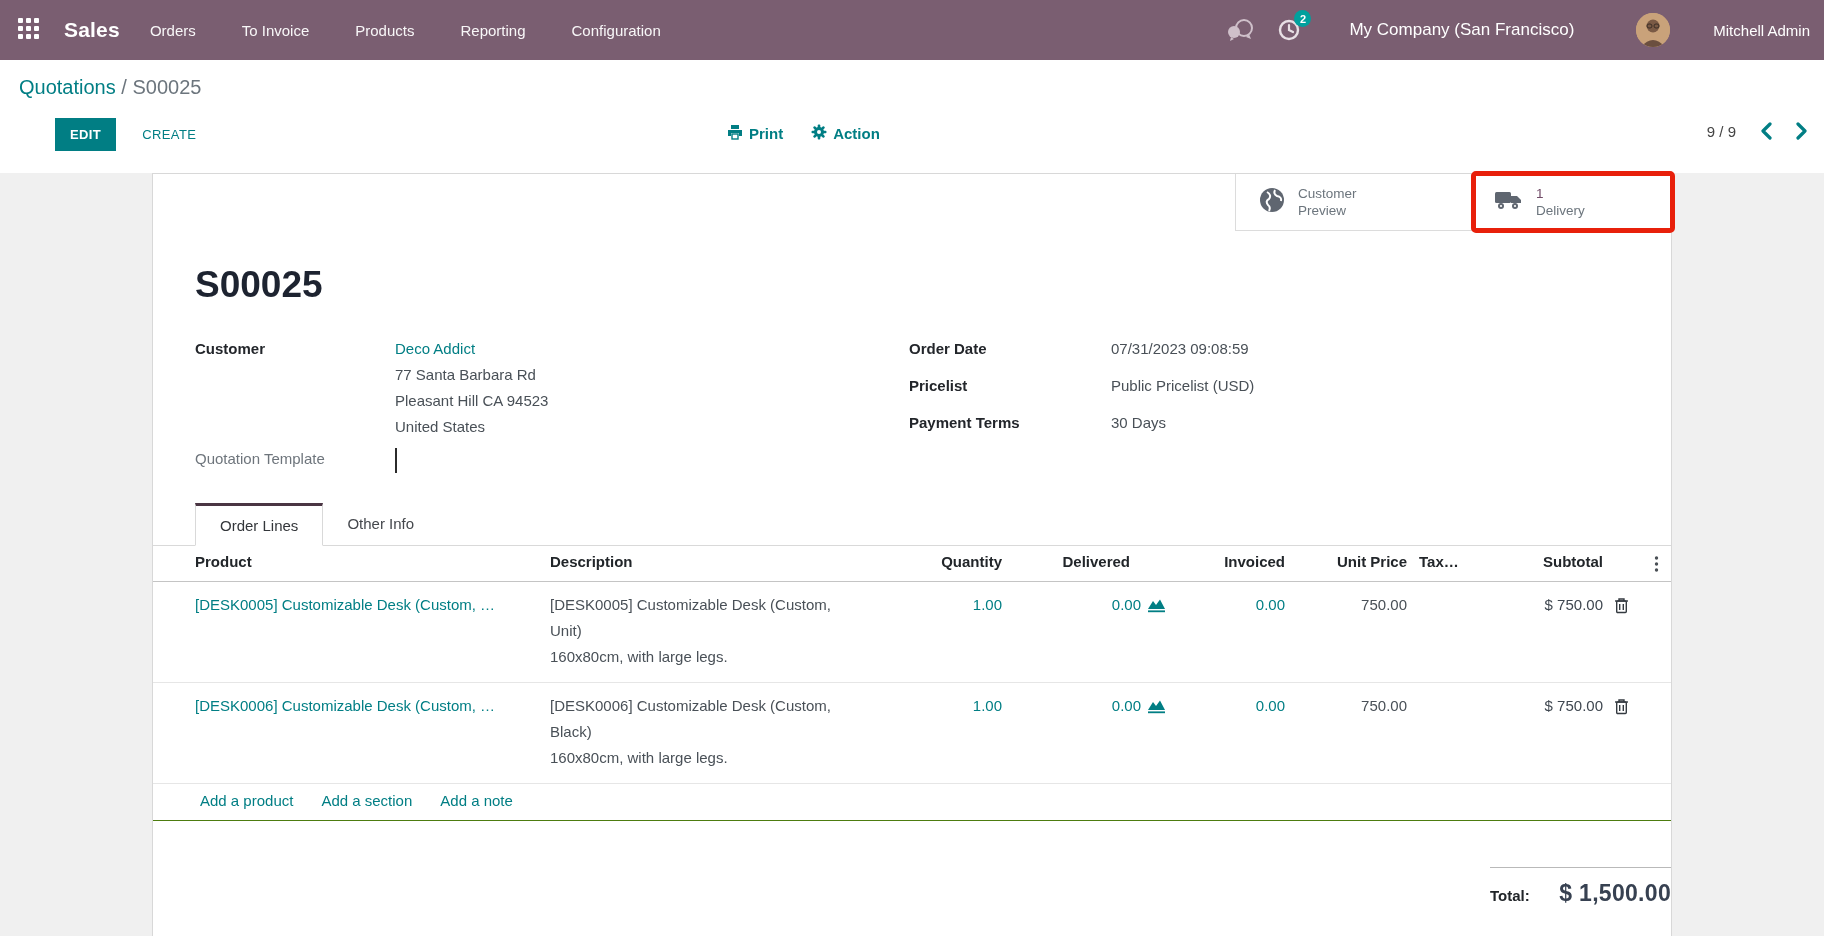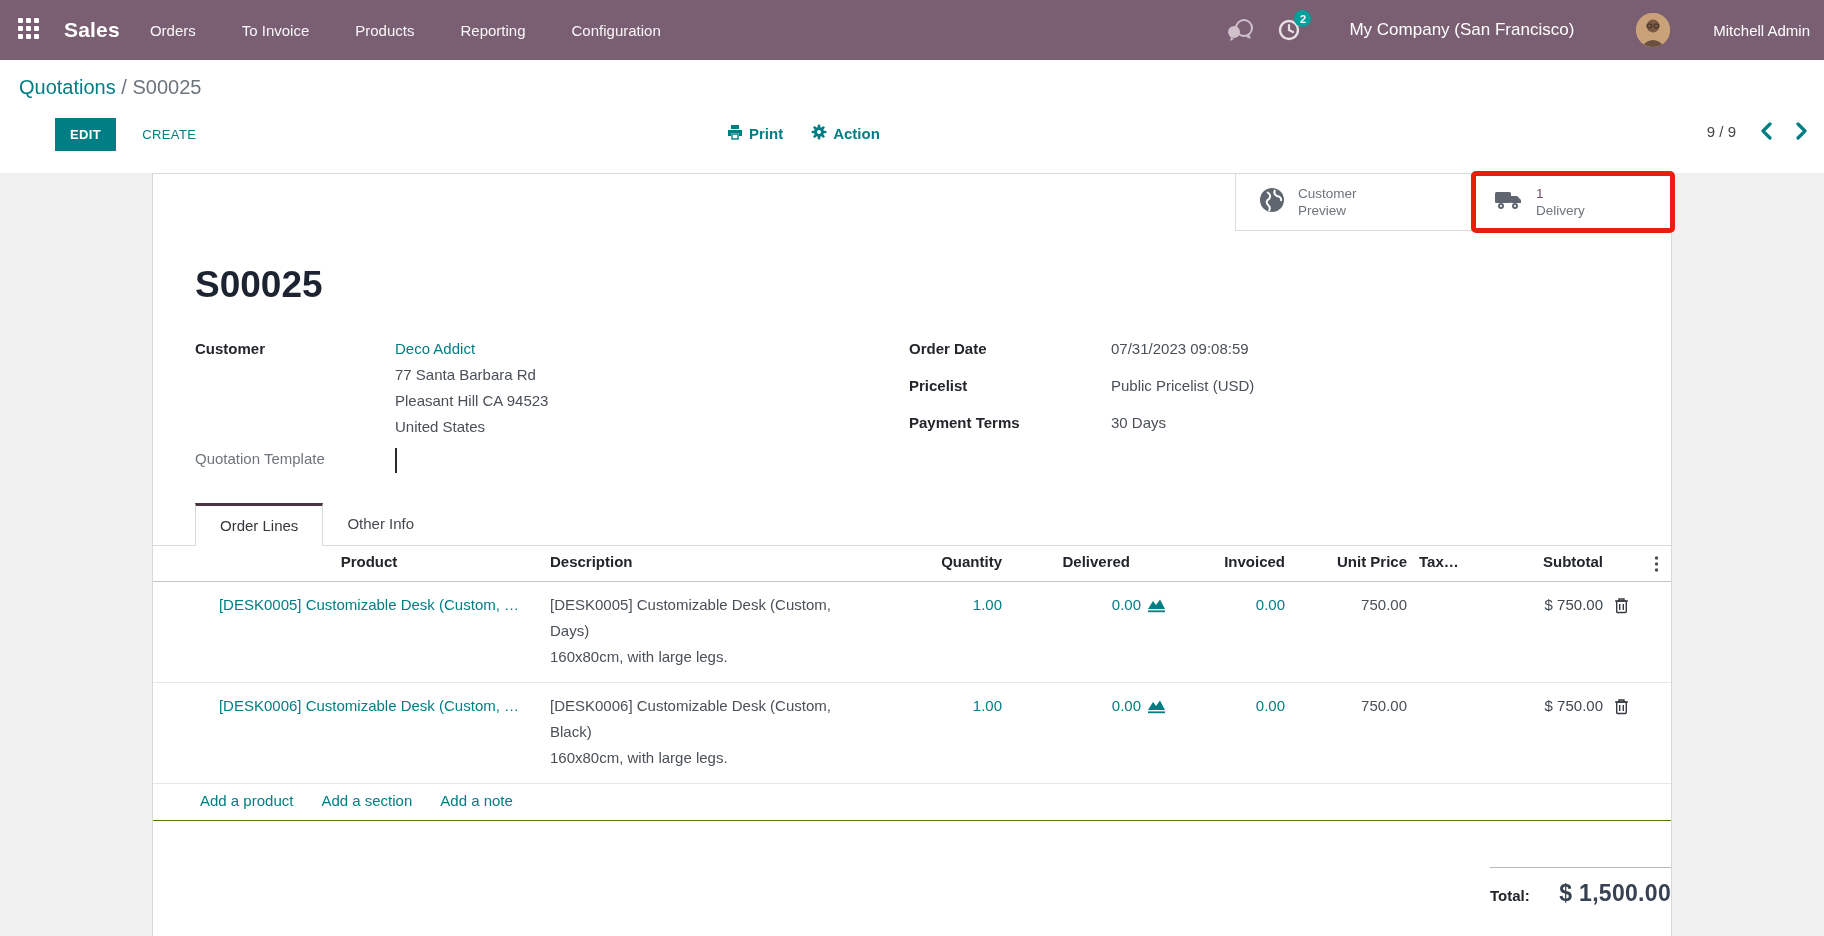--- a/index.html
+++ b/index.html
@@ -75,21 +75,21 @@
   .tabs { display:flex; margin-top:30px; padding-left:42px; border-bottom:1px solid #d9d9d9;
     height:43px; align-items:center; }
   .tab { font-size:15px; padding:11px 24px; cursor:pointer; color:#45484d; background:#fff; }
   .tab.active { border:1px solid #d9d9d9; border-bottom:1px solid #fff; border-top:3px solid #4a3543;
     margin-bottom:-1px; color:#33363a; }
 
   
   .olgrid { display:grid; grid-template-columns:390px 325px 134px 164px 119px 122px 96px 100px 36px 34px; }
   .ol-header { font-weight:700; font-size:15px; color:#22262a; border-bottom:1px solid #c4c4c4; }
   .ol-header > div { padding:7px 0 8px 0; }
-  .c-product { padding-left:42px !important;text-align:center; }
+  .c-product { padding-left:42px !important; }
   .c-desc { padding-left:7px !important; }
   .num { text-align:right; }
   .h-delivered { padding-right:36px !important; }
   .c-tax { padding-left:12px !important; }
   .c-center { display:flex; align-items:flex-start; justify-content:center; }
   .ol-row { font-size:15px; border-bottom:1px solid #e6e6e6; }
   .ol-row > div { padding-top:10px; padding-bottom:12px; line-height:26px; }
   .prod-link { color:#017e84; white-space:nowrap; overflow:hidden; cursor:pointer; }
   .desc { color:#495057; }
   .teal-num { color:#017e84; }
@@ -307,21 +307,21 @@
             <circle cx="2.5" cy="9" r="1.7"></circle>
             <circle cx="2.5" cy="15" r="1.7"></circle>
         </svg>
       </div>
     </div>
 
     <div class="olgrid ol-row">
       <div class="c-product"><span class="prod-link">[DESK0005] Customizable Desk (Custom, …</span></div>
       <div class="c-desc desc">
         <div>[DESK0005] Customizable Desk (Custom,</div>
-        <div>Days)</div>
+        <div>Unit)</div>
         <div>160x80cm, with large legs.</div>
       </div>
       <div class="num teal-num">1.00</div>
       <div class="delivered-cell">
         <span class="teal-num">0.00</span>
         <svg width="19" height="15" viewBox="0 0 19 15">
           <path d="M1 11 L6 3 L9 7 L13 1.5 L18 11 Z" fill="#017e84"></path>
           <rect x="1" y="12.4" width="17" height="1.8" fill="#017e84"></rect>
         </svg>
       </div>

